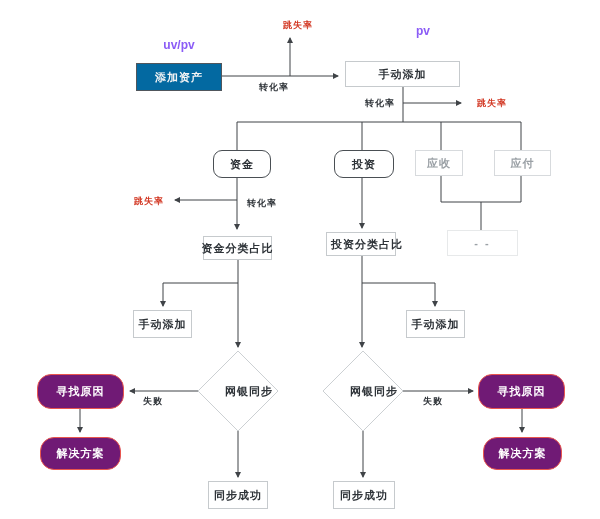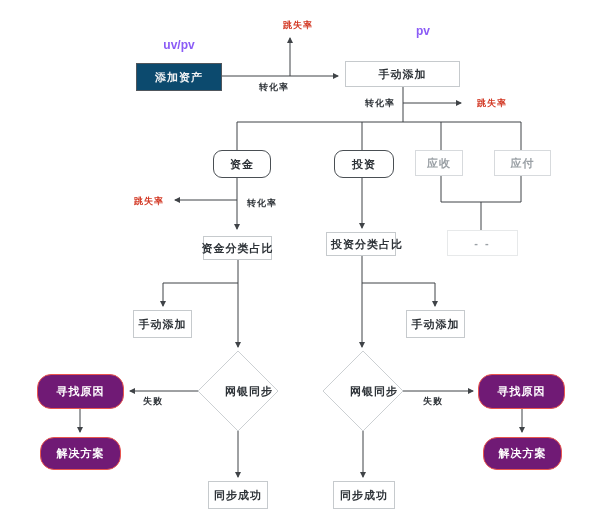--- a/index.html
+++ b/index.html
@@ -6,21 +6,21 @@
   .canvas{
     position:relative;width:600px;height:519px;background:#ffffff;
     font-family:"Liberation Sans","DejaVu Sans",sans-serif;overflow:hidden;
   }
   svg.wires{position:absolute;left:0;top:0;pointer-events:none;}
   .node{
     position:absolute;box-sizing:border-box;display:flex;align-items:center;justify-content:center;
     background:#ffffff;border:1px solid #c6cacd;color:#2e3338;
     font-size:11px;font-weight:bold;letter-spacing:1px;white-space:nowrap;
   }
-  .node.dark{background:#0c4a6e;border-color:#50565c;color:#f2f3f4;}
+  .node.dark{background:#0369a1;border-color:#50565c;color:#f2f3f4;}
   .node.strong{border-color:#4a4f54;border-radius:9px;}
   .node.muted{border-color:#d7dadd;color:#9ba1a6;}
   .node.ghost{border-color:#e7e9ea;color:#9ba1a6;letter-spacing:2px;}
   .node.red{background:#701a75;border-color:#e9554e;color:#ffffff;border-radius:14px;}
   .top-label{
     position:absolute;font-size:12px;font-weight:bold;color:#8b5cf6;text-align:center;
   }
   .edge-label{
     position:absolute;font-size:9px;font-weight:bold;color:#2e3338;text-align:center;
     letter-spacing:1px;white-space:nowrap;

